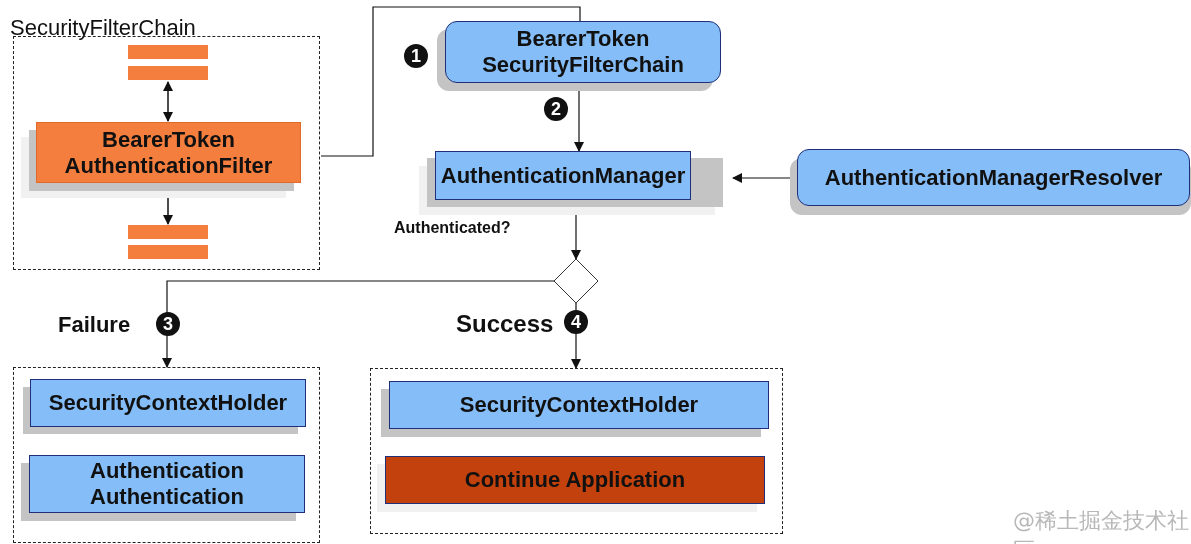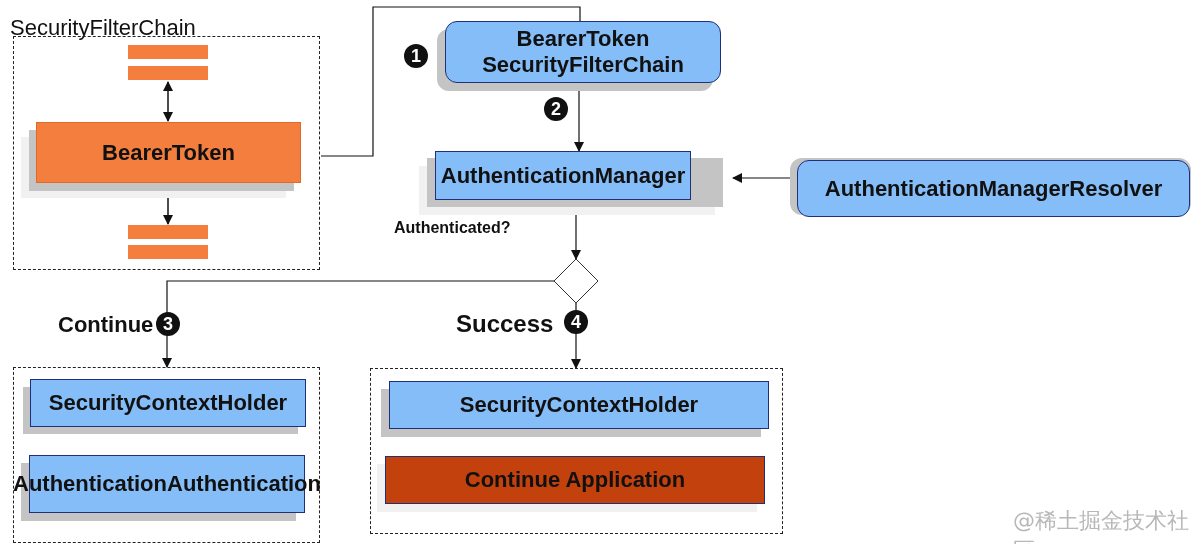--- a/index.html
+++ b/index.html
@@ -53,48 +53,49 @@
 <div class="abs txt" style="left:10px;top:15px;font-size:22px;font-weight:normal;">SecurityFilterChain</div>
 <div class="dashed" style="left:13px;top:36px;width:307px;height:234px;"></div>
 <div class="bar" style="left:128px;top:45px;"></div>
 <div class="bar" style="left:128px;top:66px;"></div>
 <div class="bar" style="left:128px;top:225px;"></div>
 <div class="bar" style="left:128px;top:245px;"></div>
 <div class="shadow2" style="left:21px;top:137px;width:265px;height:61px;"></div>
 <div class="shadow" style="left:29px;top:130px;width:265px;height:61px;"></div>
 <div class="box orange" style="left:36px;top:122px;width:265px;height:61px;flex-direction:column;">
   <span>BearerToken</span>
+  <span>AuthenticationFilter</span>
 </div>
 
 <div class="badge" style="left:404px;top:44px;">1</div>
 <div class="shadow round" style="left:437px;top:29px;width:276px;height:62px;"></div>
 <div class="box blue round" style="left:445px;top:21px;width:276px;height:62px;flex-direction:column;">
   <span>BearerToken</span>
   <span>SecurityFilterChain</span>
 </div>
 <div class="badge" style="left:544px;top:97px;">2</div>
 
 <div class="shadow2" style="left:419px;top:166px;width:296px;height:49px;"></div>
 <div class="shadow" style="left:427px;top:158px;width:296px;height:49px;"></div>
 <div class="box blue" style="left:435px;top:151px;width:256px;height:49px;">AuthenticationManager</div>
 
 <div class="shadow round" style="left:790px;top:158px;width:401px;height:57px;"></div>
-<div class="box blue round" style="left:797px;top:160px;width:393px;height:57px;">AuthenticationManagerResolver</div>
+<div class="box blue round" style="left:797px;top:149px;width:393px;height:57px;">AuthenticationManagerResolver</div>
 
 <div class="abs txt" style="left:394px;top:219px;font-size:16px;">Authenticated?</div>
-<div class="abs txt" style="left:58px;top:312px;font-size:22px;">Continue</div>
+<div class="abs txt" style="left:58px;top:312px;font-size:22px;">Failure</div>
 <div class="badge" style="left:156px;top:312px;">3</div>
 <div class="abs txt" style="left:456px;top:310px;font-size:24px;">Success</div>
 <div class="badge" style="left:564px;top:310px;">4</div>
 
 <div class="dashed" style="left:13px;top:367px;width:307px;height:176px;"></div>
 <div class="shadow" style="left:23px;top:387px;width:275px;height:47px;"></div>
 <div class="box blue" style="left:30px;top:379px;width:276px;height:48px;">SecurityContextHolder</div>
 <div class="shadow" style="left:21px;top:463px;width:275px;height:58px;"></div>
-<div class="box blue" style="left:29px;top:455px;width:276px;height:58px;flex-direction:row;">
+<div class="box blue" style="left:29px;top:455px;width:276px;height:58px;flex-direction:column;">
   <span>Authentication</span>
   <span>Authentication</span>
 </div>
 
 <div class="dashed" style="left:370px;top:368px;width:413px;height:166px;"></div>
 <div class="shadow" style="left:381px;top:389px;width:380px;height:48px;"></div>
 <div class="box blue" style="left:389px;top:381px;width:380px;height:48px;">SecurityContextHolder</div>
 <div class="shadow2" style="left:377px;top:464px;width:380px;height:48px;"></div>
 <div class="box gray" style="left:385px;top:456px;width:380px;height:48px;">Continue Application</div>
 

